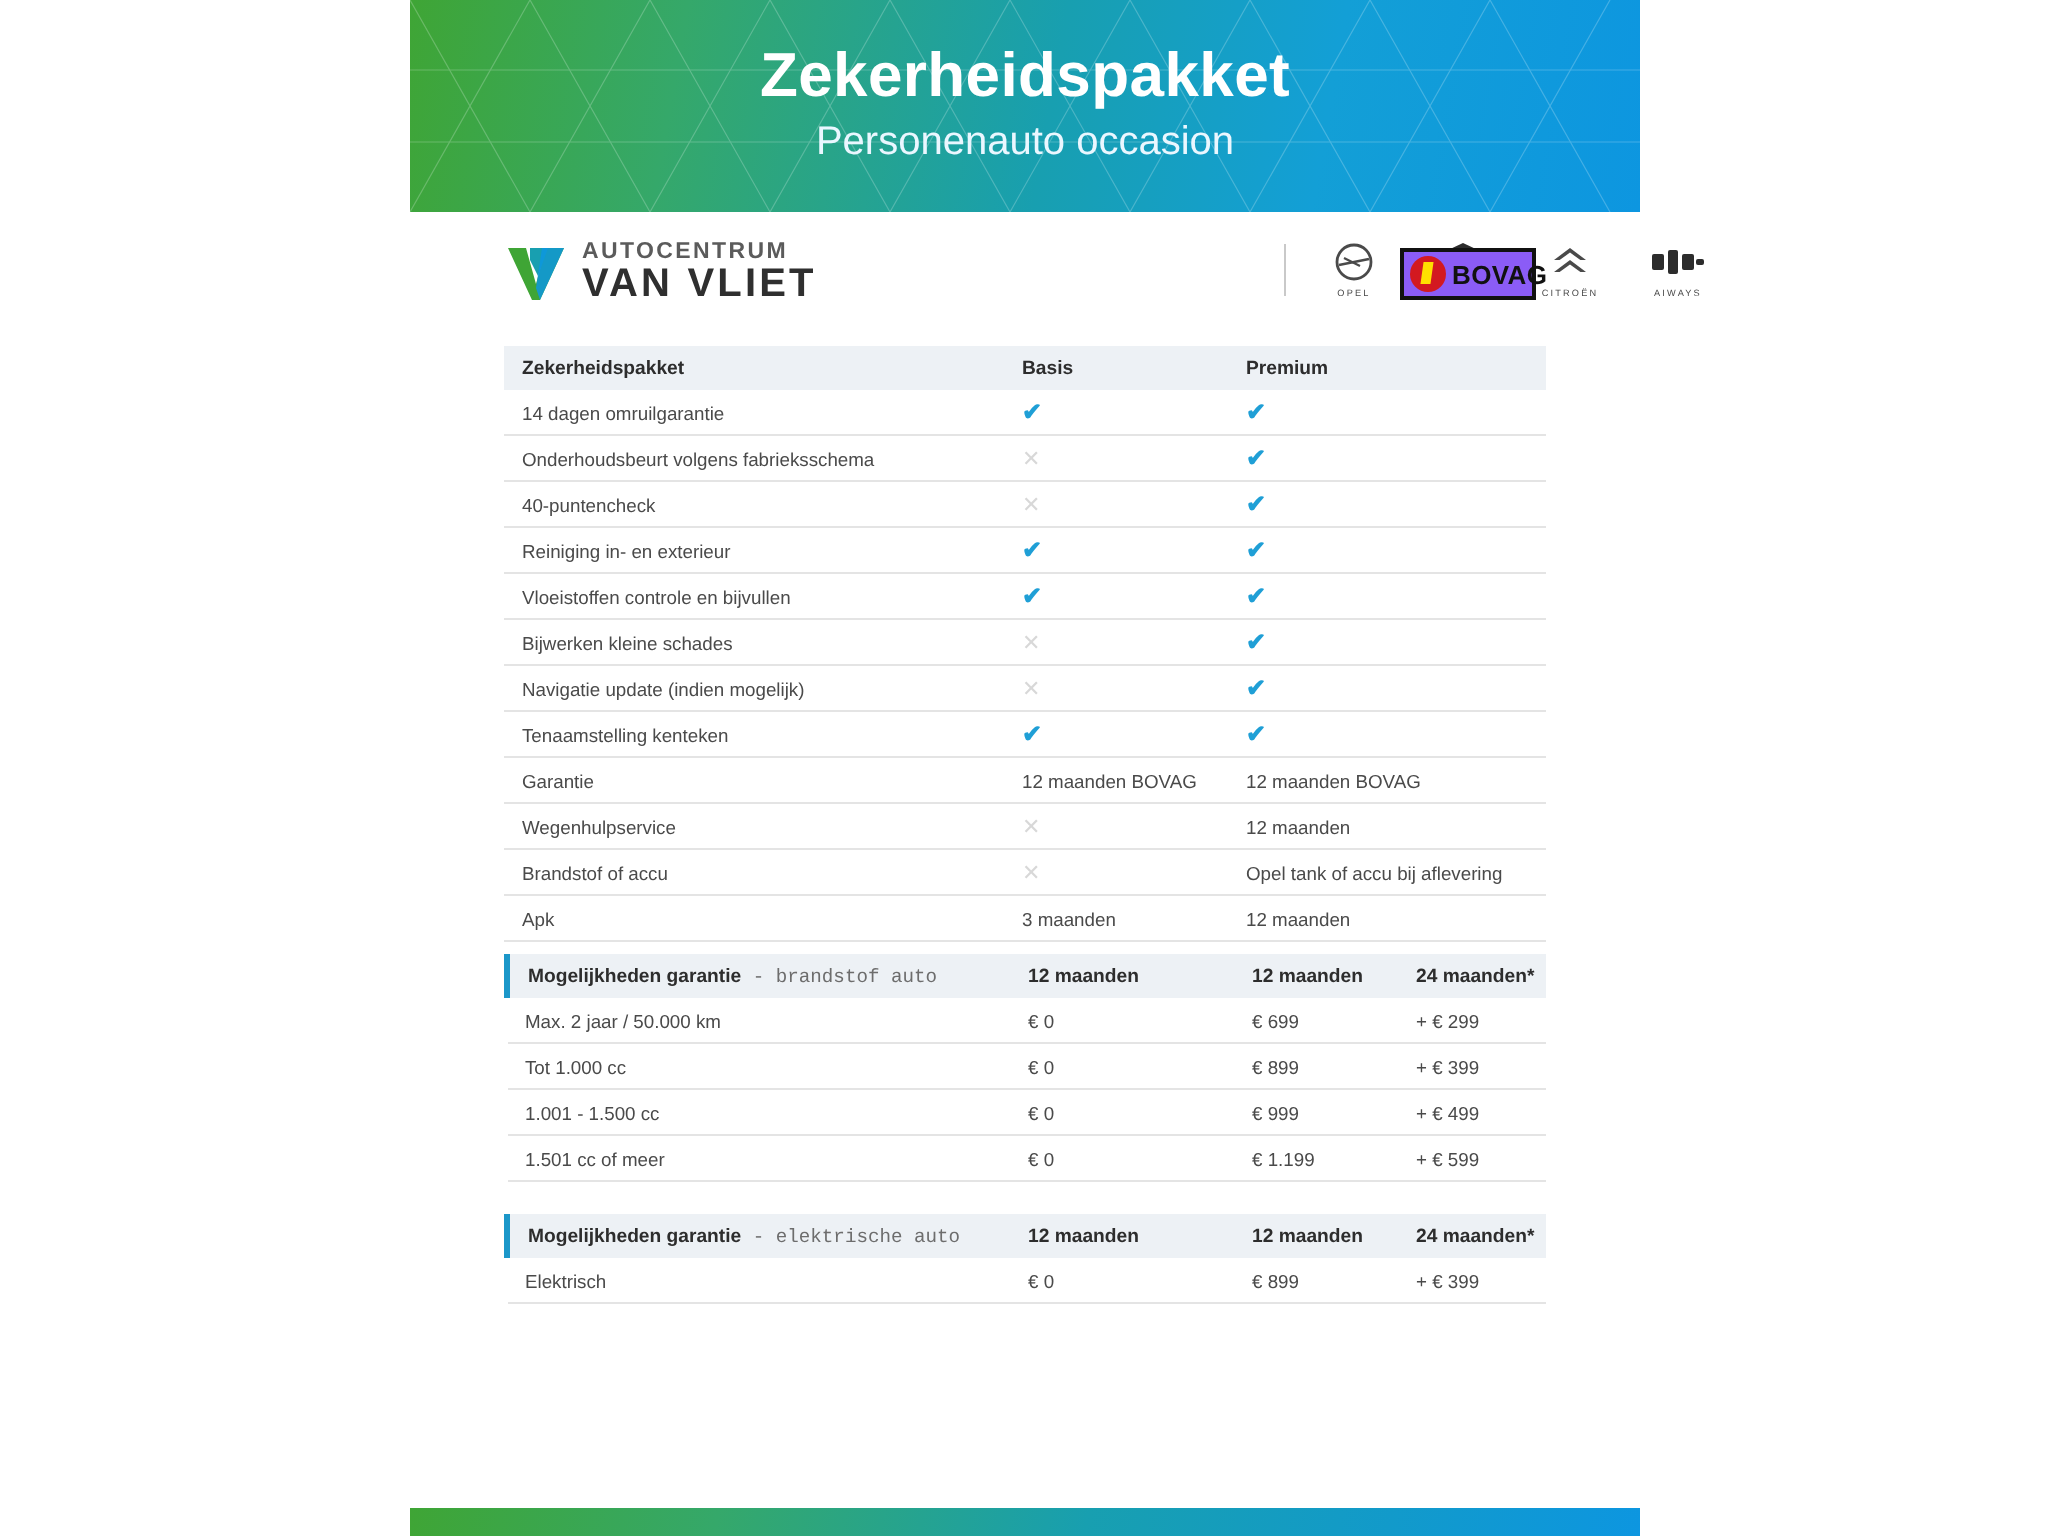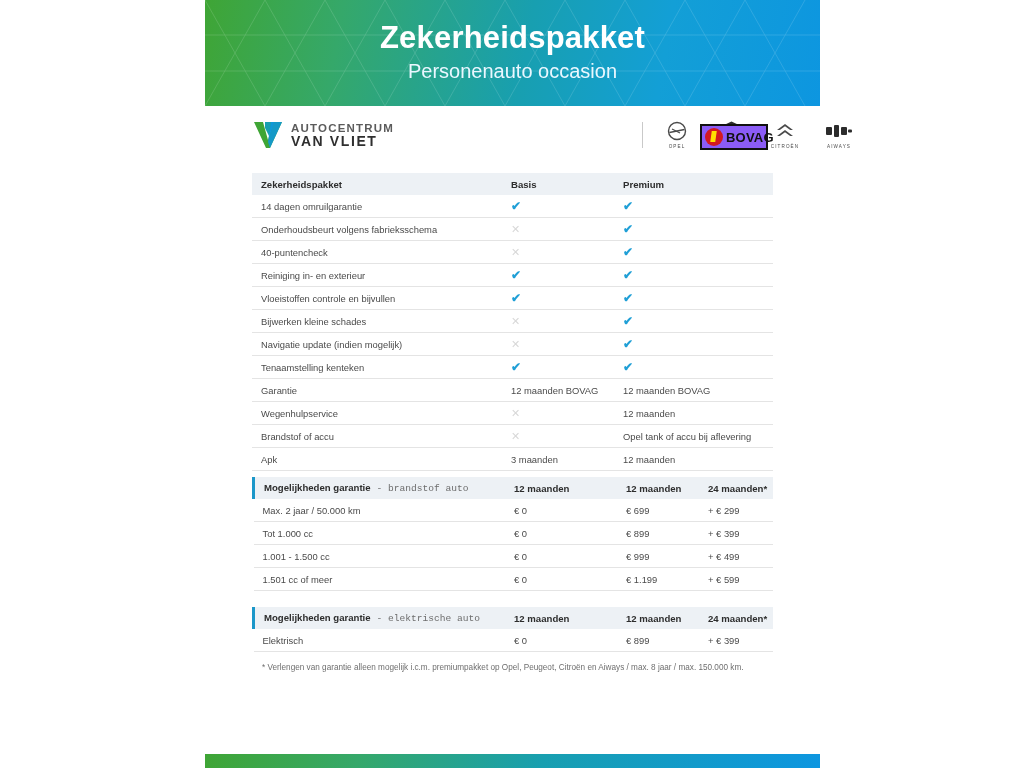--- a/index.html
+++ b/index.html
@@ -91,21 +91,21 @@
   .vv-text {
     line-height: 1.05;
   }
   .vv-text .l1 {
     font-size: 11.5px;
     letter-spacing: 1.2px;
     color: #5b5b5b;
     font-weight: bold;
   }
   .vv-text .l2 {
-    font-size: 14px;
+    font-size: 20px;
     letter-spacing: 1.6px;
     color: #2f2f2f;
     font-weight: bold;
   }
   .divider-v {
     position: absolute;
     left: 390px;
     top: 2px;
     width: 1px;
     height: 26px;
@@ -440,17 +440,16 @@
       </tr>
       <tr class="row-line feat-row">
         <td class="cell-pad">Elektrisch</td>
         <td>€ 0</td>
         <td>€ 899</td>
         <td>+ € 399</td>
       </tr>
     </tbody>
   </table>
 
-  <div class="footnote">* Verlengen van garantie alleen mogelijk i.c.m. premiumpakket op Opel, Peugeot, Citroën en Aiways / max. 8 jaar / max. 150.000 km.</div>
 
 
   <div class="footer-bar"></div>
 </div>
 
 </body></html>

